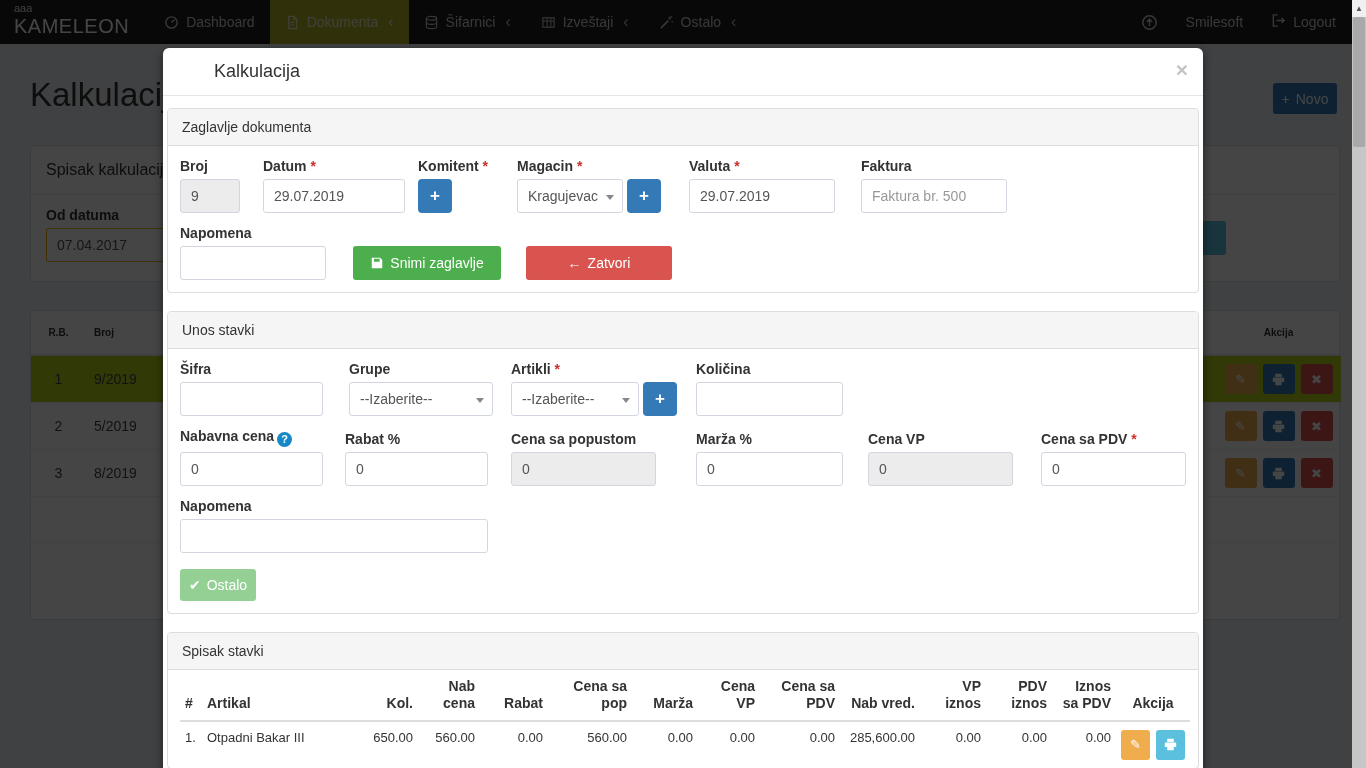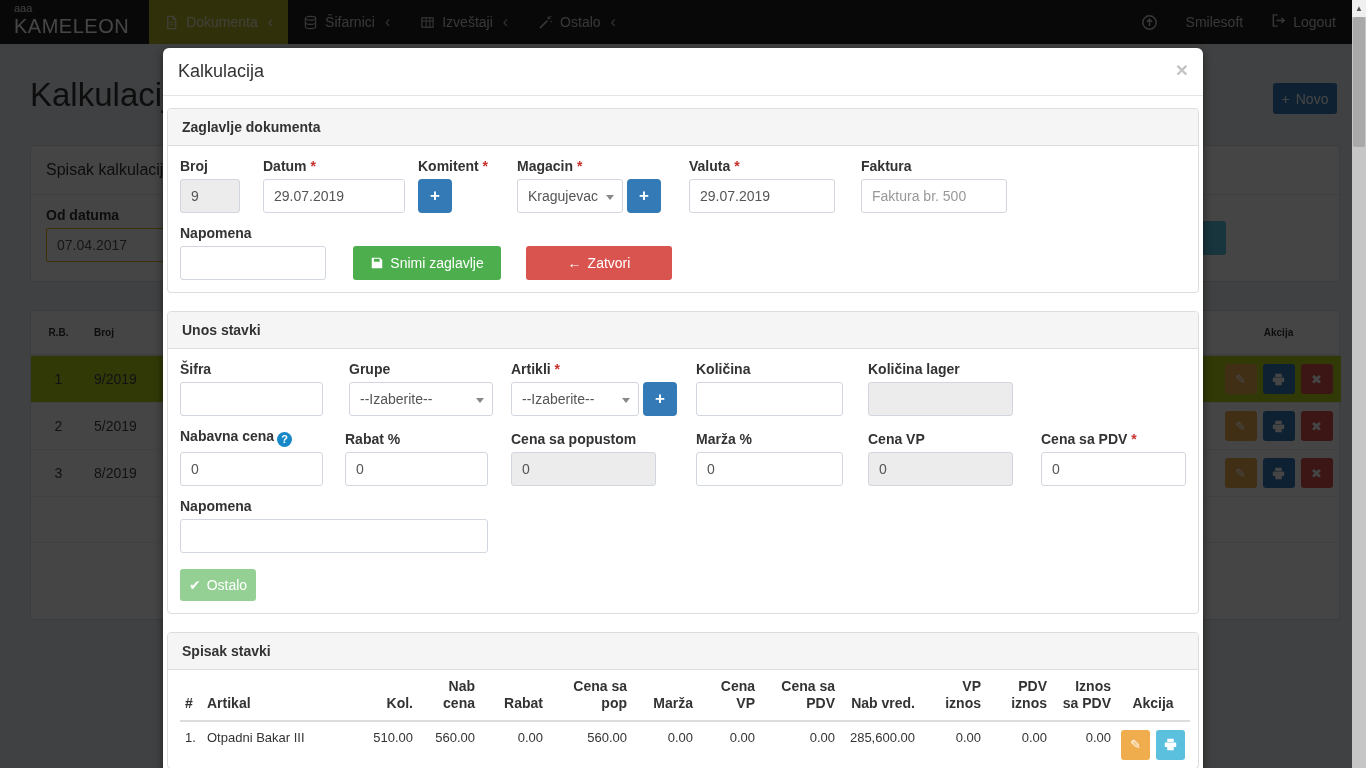--- a/index.html
+++ b/index.html
@@ -47,26 +47,26 @@
   .mini-red { background:#d9534f; }
   .mini-lightblue { background:#5bc0de; }
   .actions-cell { display:flex; gap:6px; justify-content:center; align-items:center; }
 
   
   .backdrop { position:absolute; left:0; top:0; width:1352px; height:768px; background:rgba(0,0,0,0.73); z-index:5; }
 
   
   .modal { position:absolute; left:163px; top:48px; width:1040px; min-height:760px; background:#fff; border-radius:6px; box-shadow:0 3px 9px rgba(0,0,0,.5); z-index:10; }
   .modal-header { padding:13px 15px; border-bottom:1px solid #e5e5e5; position:relative; }
-  .modal-title { font-size:18px; color:#333; font-weight:400; }
+  .modal-title { font-size:18px; color:#333; font-weight:400;margin-left:36px; }
   .modal-close { position:absolute; right:15px; top:12px; font-size:21px; font-weight:bold; color:#c4c4c4; background:none; border:none; cursor:pointer; line-height:20px; }
   .modal-body { padding:12px 4px 15px 4px; }
 
   .panel { border:1px solid #ddd; border-radius:4px; margin-bottom:18px; }
-  .panel-heading { background:#f5f5f5; border-bottom:1px solid #ddd; padding:10px 14px; font-size:14px; color:#333; border-radius:3px 3px 0 0;font-weight:bold; }
+  .panel-heading { background:#f5f5f5; border-bottom:1px solid #ddd; padding:10px 14px; font-size:14px; color:#333; border-radius:3px 3px 0 0; }
   .panel-body { padding:12px; }
 
   .frow { display:flex; align-items:flex-end; margin-bottom:12px; }
   .frow:last-child { margin-bottom:0; }
   .field label { display:block; font-size:14px; font-weight:bold; color:#333; margin-bottom:5px; white-space:nowrap; }
   .req { color:#c9302c; font-weight:bold; }
   .tb { height:34px; border:1px solid #d2d6de; border-radius:3px; padding:6px 10px; font-size:14px; color:#555; font-family:inherit; width:100%; background:#fff; }
   .tb::placeholder { color:#999; }
   .tb.disabled { background:#ececec; }
   .selectbox { height:34px; border:1px solid #d2d6de; border-radius:3px; padding:6px 22px 6px 10px; font-size:14px; color:#555; background:#fff; position:relative; display:flex; align-items:center; cursor:pointer; }
@@ -98,20 +98,29 @@
 <div class="screen">
 
   <div class="bg-page">
 
     <div class="navbar">
       <div class="brand">
         <span class="brand-top">aaa</span>
         <span class="brand-main">KAMELEON</span>
       </div>
       <div class="nav-items">
+        <div class="nav-item">
+          <span>
+              <svg width="15" height="15" viewBox="0 0 16 16">
+                <circle cx="8" cy="8" r="6" fill="none" stroke="currentColor" stroke-width="1.5"></circle>
+                <path d="M8 8l3-3" stroke="currentColor" stroke-width="1.5" fill="none"></path>
+              </svg>
+            </span>
+          <span>Dashboard</span>
+        </div>
         <div class="nav-item active">
           <span>
               <svg width="15" height="15" viewBox="0 0 16 16">
                 <path d="M4 1.5h5.5L12.5 4.5V14.5H4z" fill="none" stroke="currentColor" stroke-width="1.3"></path>
                 <path d="M9.5 1.5v3h3" fill="none" stroke="currentColor" stroke-width="1.1"></path>
                 <path d="M6 8h4M6 10.5h4" stroke="currentColor" stroke-width="1"></path>
               </svg>
             </span>
           <span>Dokumenta</span>
           <span class="caret">‹</span>
@@ -363,24 +372,20 @@
                   <span class="sel-caret"></span>
                 </div>
                 <button class="btn btn-plus">
                     <span>+</span>
                   </button>
               </div>
             </div>
             <div class="field" style="width:147px; margin-right:25px;">
               <label>Količina</label>
               <input class="tb" value="" style="">
-            </div>
-            <div class="field" style="width:145px;">
-              <label>Količina lager</label>
-              <input class="tb disabled" disabled="" style="">
             </div>
           </div>
           <div class="frow">
             <div class="field" style="width:143px; margin-right:22px;">
               <label><span>Nabavna cena</span><span class="qmark">?</span></label>
               <input class="tb" value="0" style="">
             </div>
             <div class="field" style="width:143px; margin-right:23px;">
               <label>Rabat %</label>
               <input class="tb" value="0" style="">
@@ -452,21 +457,21 @@
                 <th class="tr">VP iznos</th>
                 <th class="tr">PDV iznos</th>
                 <th class="tr">Iznos sa PDV</th>
                 <th class="tc">Akcija</th>
               </tr>
             </thead>
             <tbody>
               <tr>
                 <td class="tl">1.</td>
                 <td class="tl">Otpadni Bakar III</td>
-                <td class="tr">510.00</td>
+                <td class="tr">650.00</td>
                 <td class="tr">560.00</td>
                 <td class="tr">0.00</td>
                 <td class="tr">560.00</td>
                 <td class="tr">0.00</td>
                 <td class="tr">0.00</td>
                 <td class="tr">0.00</td>
                 <td class="tr">285,600.00</td>
                 <td class="tr">0.00</td>
                 <td class="tr">0.00</td>
                 <td class="tr">0.00</td>

